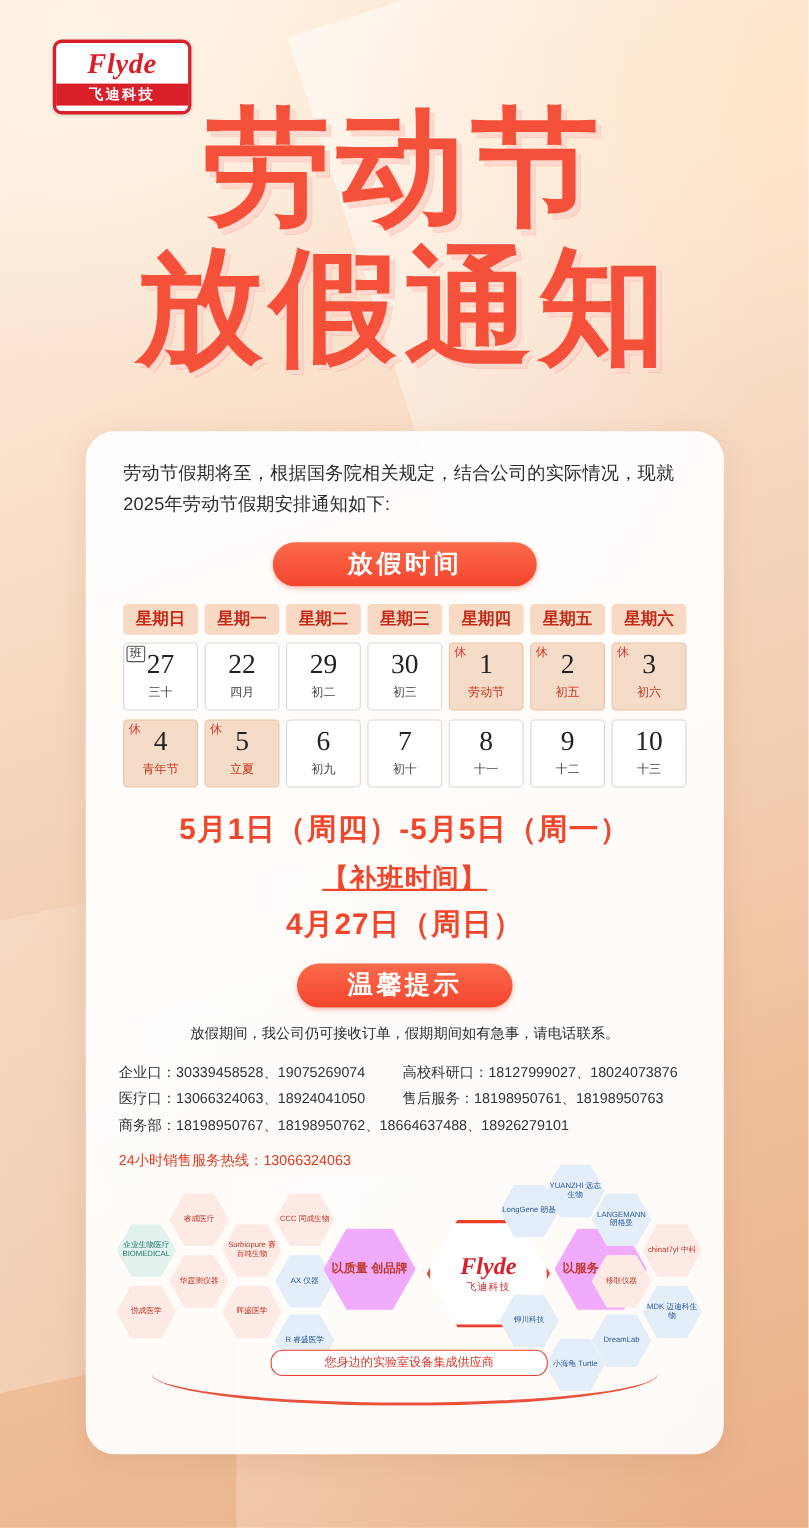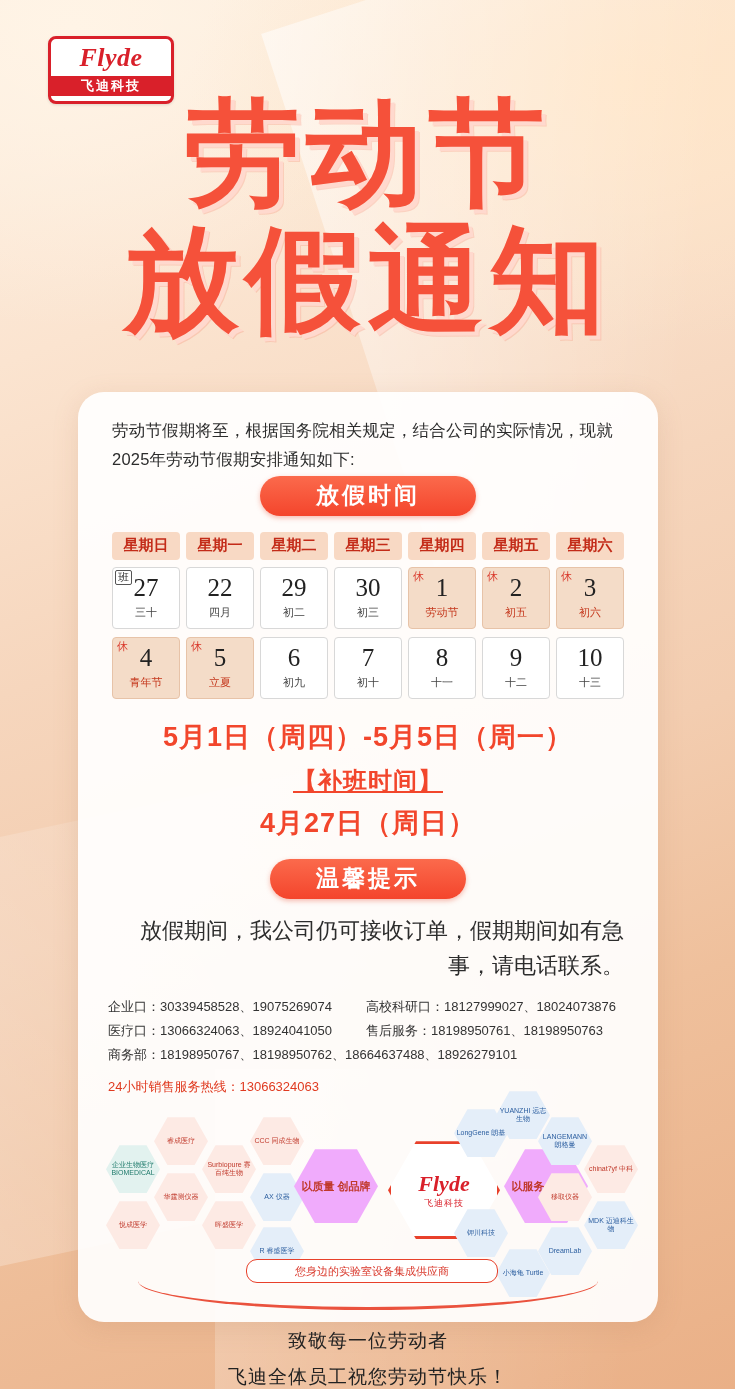--- a/index.html
+++ b/index.html
@@ -51,21 +51,21 @@
   .headline .l2{font-size:116px;margin-top:4px;}
 
   
   .card{position:absolute;left:78px;top:392px;width:580px;height:930px;
         background:rgba(255,255,255,.92);border-radius:26px;
         box-shadow:0 6px 26px rgba(180,120,90,.18);
         padding:0;box-sizing:border-box;}
 
   .intro{padding:24px 34px 0 34px;font-size:16.5px;color:#2c2c2c;line-height:1.75;letter-spacing:.2px;}
 
-  .pill{margin:2px auto 0 auto;width:216px;height:40px;border-radius:20px;
+  .pill{margin:19px auto 0 auto;width:240px;height:40px;border-radius:20px;
         background:linear-gradient(180deg,#fb6a4c,#f4452c);
         color:#fff;font-size:23px;font-weight:bold;letter-spacing:3px;
         display:flex;align-items:center;justify-content:center;
         box-shadow:0 2px 5px rgba(230,70,40,.35);}
 
   
   .cal{margin:16px auto 0 auto;width:512px;}
   .cal-row{display:flex;justify-content:space-between;}
   .cal-head{margin-bottom:7px;}
   .cal-head .hcell{width:68px;height:28px;border-radius:4px;background:#f8d9c4;
@@ -84,21 +84,21 @@
   .cal-row.week2{margin-top:8px;}
 
   
   .dates{margin-top:20px;text-align:center;color:#f2462c;font-weight:bold;}
   .dates .d1{font-size:27px;letter-spacing:1px;}
   .dates .d2{font-size:24px;margin-top:10px;letter-spacing:1px;text-decoration:underline;}
   .dates .d3{font-size:27px;margin-top:8px;letter-spacing:1px;}
 
   .pill2{margin:18px auto 0 auto;width:196px;}
 
-  .notice{margin:14px 34px 0 34px;font-size:22px;color:#2c2c2c;line-height:1.6;text-align:right;}
+  .notice{margin:14px 34px 0 34px;font-size:13px;color:#2c2c2c;line-height:1.6;text-align:center;}
 
   .contacts{margin:12px 30px 0 30px;font-size:13px;color:#333;line-height:1.85;}
   .contacts .crow{display:flex;}
   .contacts .c-left{width:258px;}
   .contacts .c-right{flex:1;}
   .hotline{color:#e03a20;font-size:13px;margin-top:8px;}
 
   
   .combs{position:relative;margin:10px auto 0 auto;width:540px;height:180px;}
   .hex{position:absolute;width:54px;height:48px;
@@ -281,18 +281,14 @@
     <div class="hex" style="left:486px;top:36px;">chinat7yf 中科</div>
     <div class="hex" style="left:440px;top:64px;">移取仪器</div>
     <div class="hex blue" style="left:486px;top:92px;">MDK 迈迪科生物</div>
     <div class="hex blue" style="left:440px;top:118px;">DreamLab</div>
     <div class="hex blue" style="left:398px;top:140px;">小海龟 Turtle</div>
 
     <div class="tagline">您身边的实验室设备集成供应商</div>
     <div class="swoosh"></div>
   </div>
 
-  <div class="closing">
-    <div>致敬每一位劳动者</div>
-    <div>飞迪全体员工祝您劳动节快乐！</div>
-  </div>
 
 </div>
 
 </body></html>

